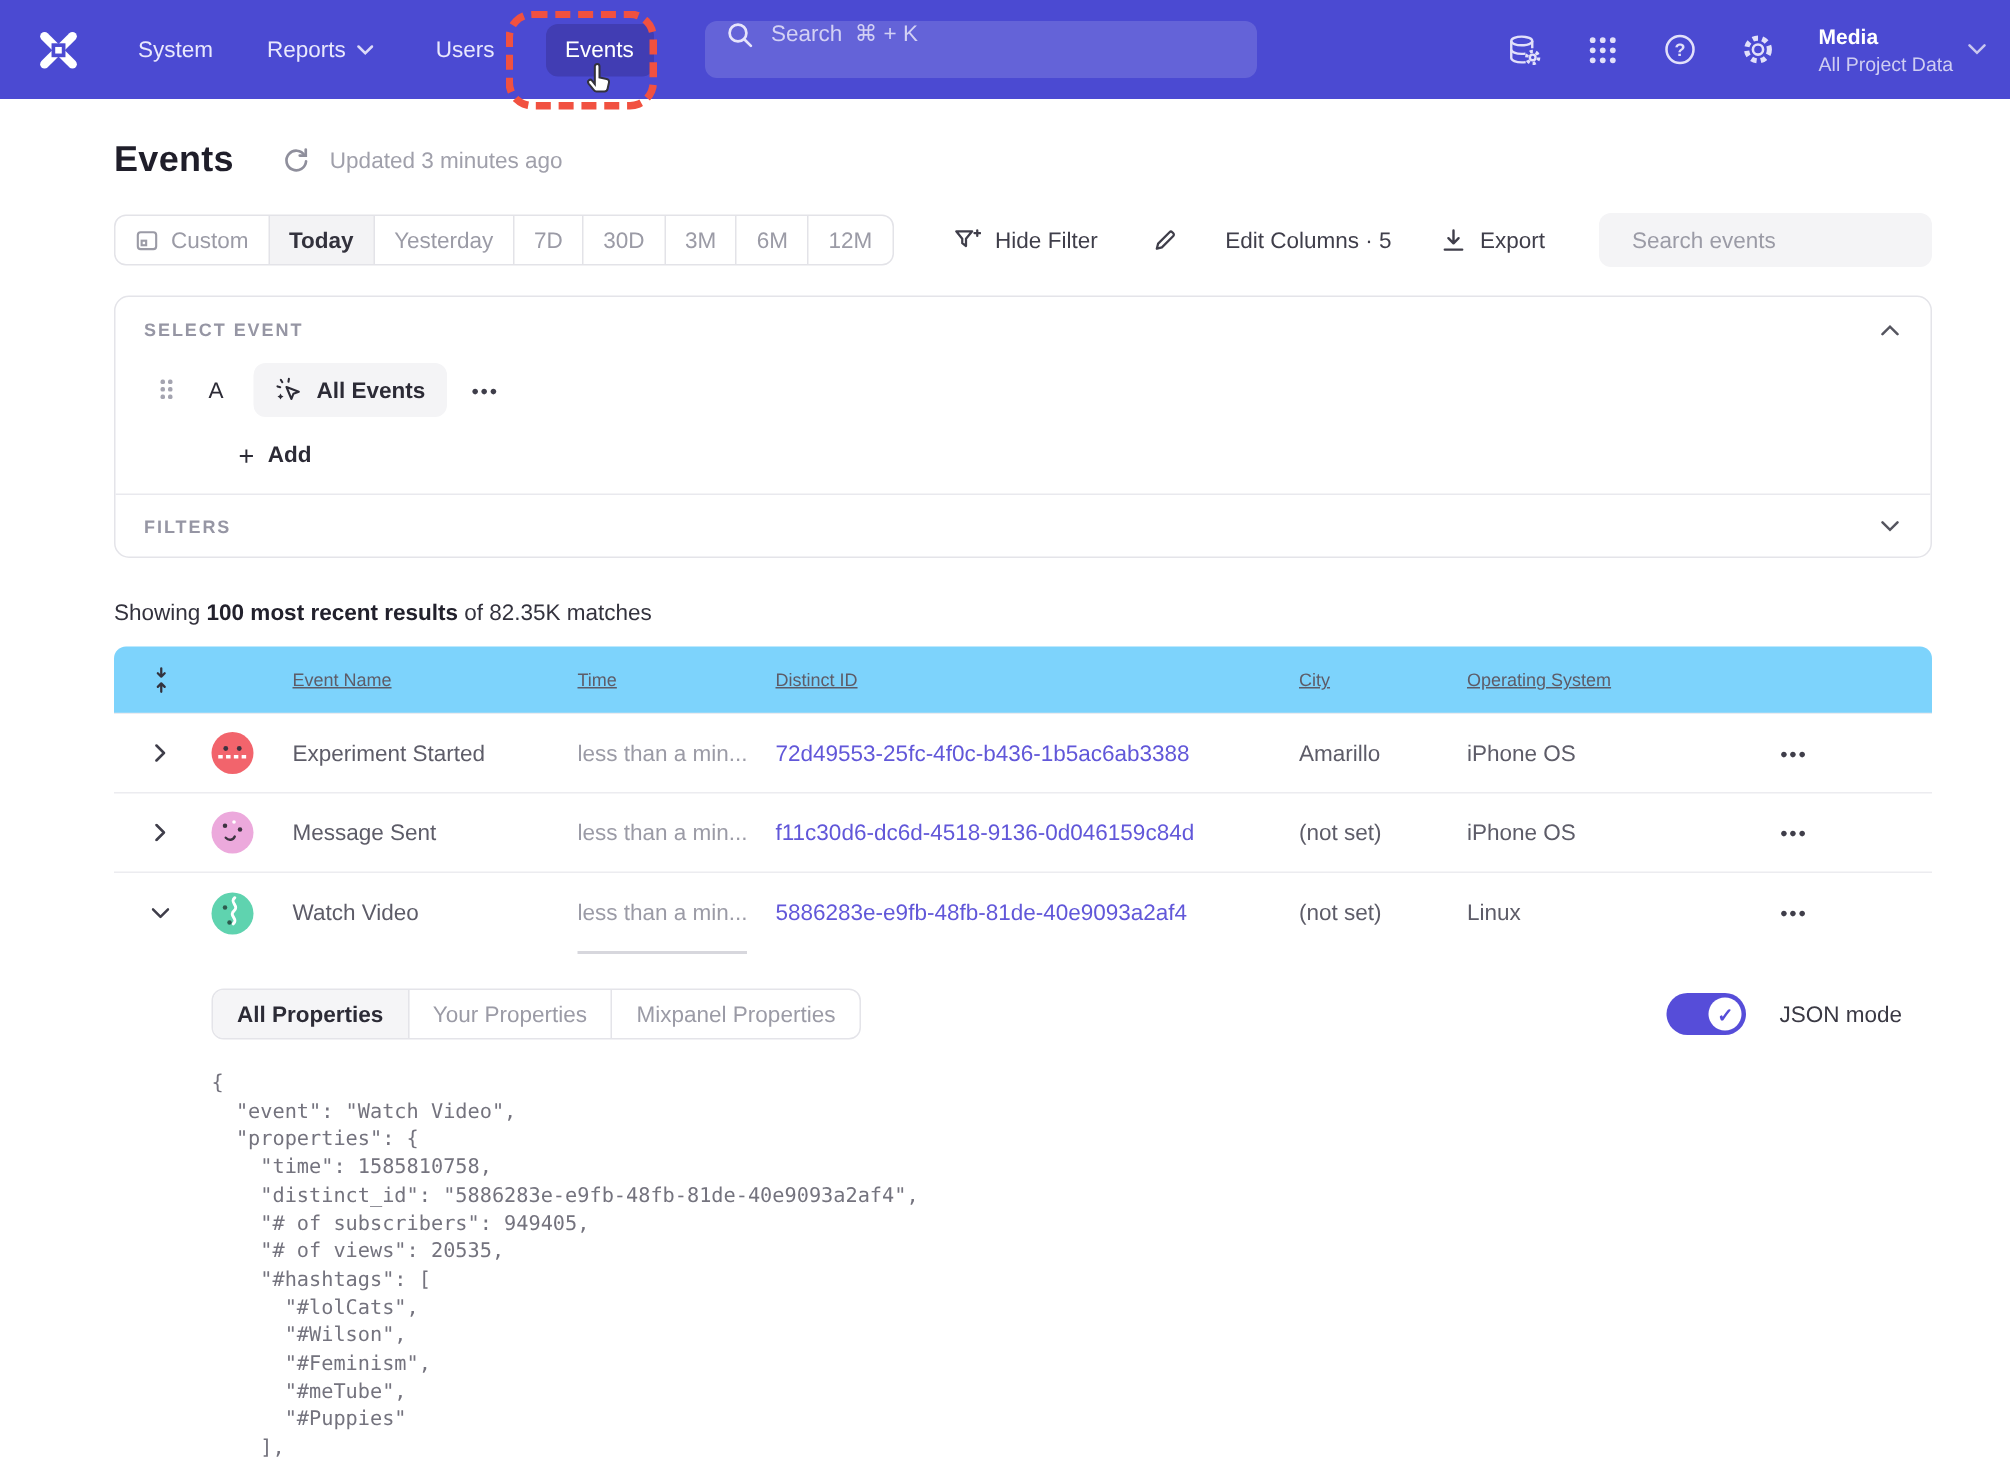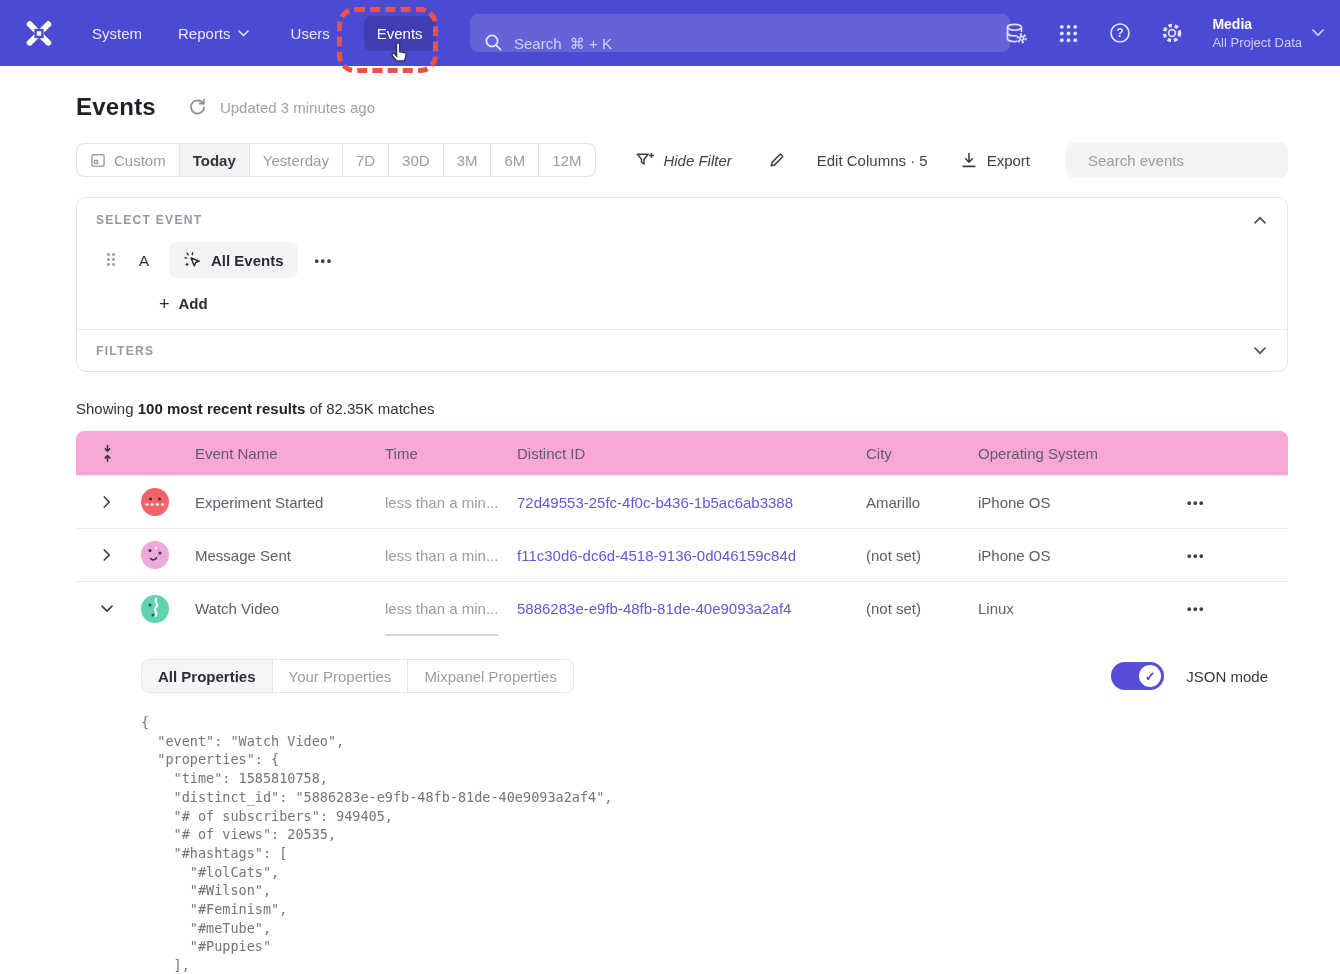--- a/index.html
+++ b/index.html
@@ -11,22 +11,22 @@
     padding:0 18px 0 22px; }
   .logo { width:34px; height:30px; display:flex; align-items:center; justify-content:center; margin-right:36px; cursor:pointer; }
   .nav-item { color:#e9e8fd; font-size:15px; font-weight:500; cursor:pointer; display:flex; align-items:center; gap:7px; }
   .nav-item.boards { margin-right:36px; }
   .nav-item.reports { margin-right:42px; }
   .nav-item.users { margin-right:34px; }
   .nav-item.active { background:#413db3; color:#fff; padding:9px 13px; border-radius:8px; }
   .annotation { position:absolute; left:337px; top:7px; width:101px; height:66px;
     border:5px dashed #f15140; border-radius:18px; pointer-events:none; z-index:9; }
   .cursor-hand { position:absolute; left:388px; top:42px; z-index:10; pointer-events:none; }
-  .nav-search { position:absolute; left:470px; top:14px; width:540px; height:38px;
-    background:rgba(255,255,255,0.14); border-radius:8px; display:flex; align-items:flex-end; padding:0 14px; gap:11px; }
+  .nav-search { position:absolute; left:470px; top:14px; width:368px; height:38px;
+    background:rgba(255,255,255,0.14); border-radius:8px; display:flex; align-items:flex-start; padding:0 14px; gap:11px; }
   .nav-search input { flex:1; background:transparent; border:none; outline:none; color:#fff; font-size:15px;
     font-family:"Liberation Sans", sans-serif; }
   .nav-search input::placeholder { color:#d3d1f4; opacity:1; }
   .nav-right { position:absolute; right:16px; top:0; height:66px; display:flex; align-items:center; gap:28px; }
   .nav-icon { width:24px; height:24px; display:flex; align-items:center; justify-content:center; cursor:pointer; }
   .project { display:flex; align-items:center; gap:10px; cursor:pointer; }
   .project-name { color:#fff; font-size:14px; font-weight:700; line-height:19px; }
   .project-scope { color:#cfcdf2; font-size:13px; line-height:17px; }
 
   
@@ -36,21 +36,21 @@
   .refresh { margin-left:32px; cursor:pointer; display:flex; }
   .updated { margin-left:13px; color:#a0a0ab; font-size:15px; }
 
   .controls { margin-top:21px; display:flex; align-items:center; }
   .seg { display:inline-flex; border:1px solid #e3e3e8; border-radius:8px; height:34px; overflow:hidden; }
   .seg-item { display:flex; align-items:center; gap:8px; padding:0 13px; font-size:15px; color:#9b9ba6;
     border-right:1px solid #e3e3e8; cursor:pointer; white-space:nowrap; }
   .seg-item:last-child { border-right:none; }
   .seg-item.active { background:#f3f3f5; color:#33323d; font-weight:700; }
   .tb-btn { display:flex; align-items:center; gap:9px; font-size:15px; color:#3f3e4a; font-weight:500; cursor:pointer; white-space:nowrap; }
-  .tb-hide { margin-left:auto;font-style:italic; }
+  .tb-hide { margin-left:auto; }
   .tb-edit { margin-left:36px;gap:31px; }
   .tb-export { margin-left:32px;justify-content:space-between; }
   .tbl-search { margin-left:36px; width:222px; height:36px; background:#f4f4f6; border-radius:8px;
     display:flex; align-items:center; padding:0 12px; gap:10px; }
   .tbl-search input { flex:1; background:transparent; border:none; outline:none; font-size:15px; color:#3f3e4a;
     font-family:"Liberation Sans", sans-serif; }
   .tbl-search input::placeholder { color:#9b9ba6; opacity:1; }
 
   
   .card { margin-top:19px; border:1px solid #e4e4e9; border-radius:10px; }
@@ -71,22 +71,22 @@
     padding:0 21px 0 19px; }
   .chev-btn { cursor:pointer; display:flex; }
 
   
   .summary { margin-top:28px; font-size:15px; color:#33323d; }
   .summary b { color:#22212c; }
 
   .tbl { margin-top:14px; position:relative; }
   .tgrid { display:grid; grid-template-columns:38px 57px 202px 132px 349px 112px 207px 1fr;
     align-items:center; padding-left:12px; }
-  .thead { background:#f9a8d4; height:45px; border-radius:8px 8px 0 0; border-bottom:1px solid #ececf0;
-    font-size:15px; color:#5d5c68; }
+  .thead { background:#7dd3fc; height:45px; border-radius:8px 8px 0 0; border-bottom:1px solid #ececf0;
+    font-size:12px; color:#5d5c68;text-decoration:underline; }
   .trow { height:53px; border-bottom:1px solid #ececf0; font-size:15px; color:#5d5c68; position:relative; }
   .trow.expanded { border-bottom:none; }
   .cell-event { padding-left:12px; }
   .cell-time { color:#9b9ba6; }
   .cell-link { color:#6157d9; cursor:pointer; }
   .expander { justify-self:center; cursor:pointer; display:flex; }
   .avatar { justify-self:center; width:28px; height:28px; border-radius:50%; overflow:hidden; }
   .row-dots { font-size:13px; font-weight:700; letter-spacing:1.5px; color:#3f3e4a; cursor:pointer; padding-left:2px; }
   .resize-mark { position:absolute; left:309px; bottom:-1px; width:113px; height:2px; background:#d7d7dd; }
 

